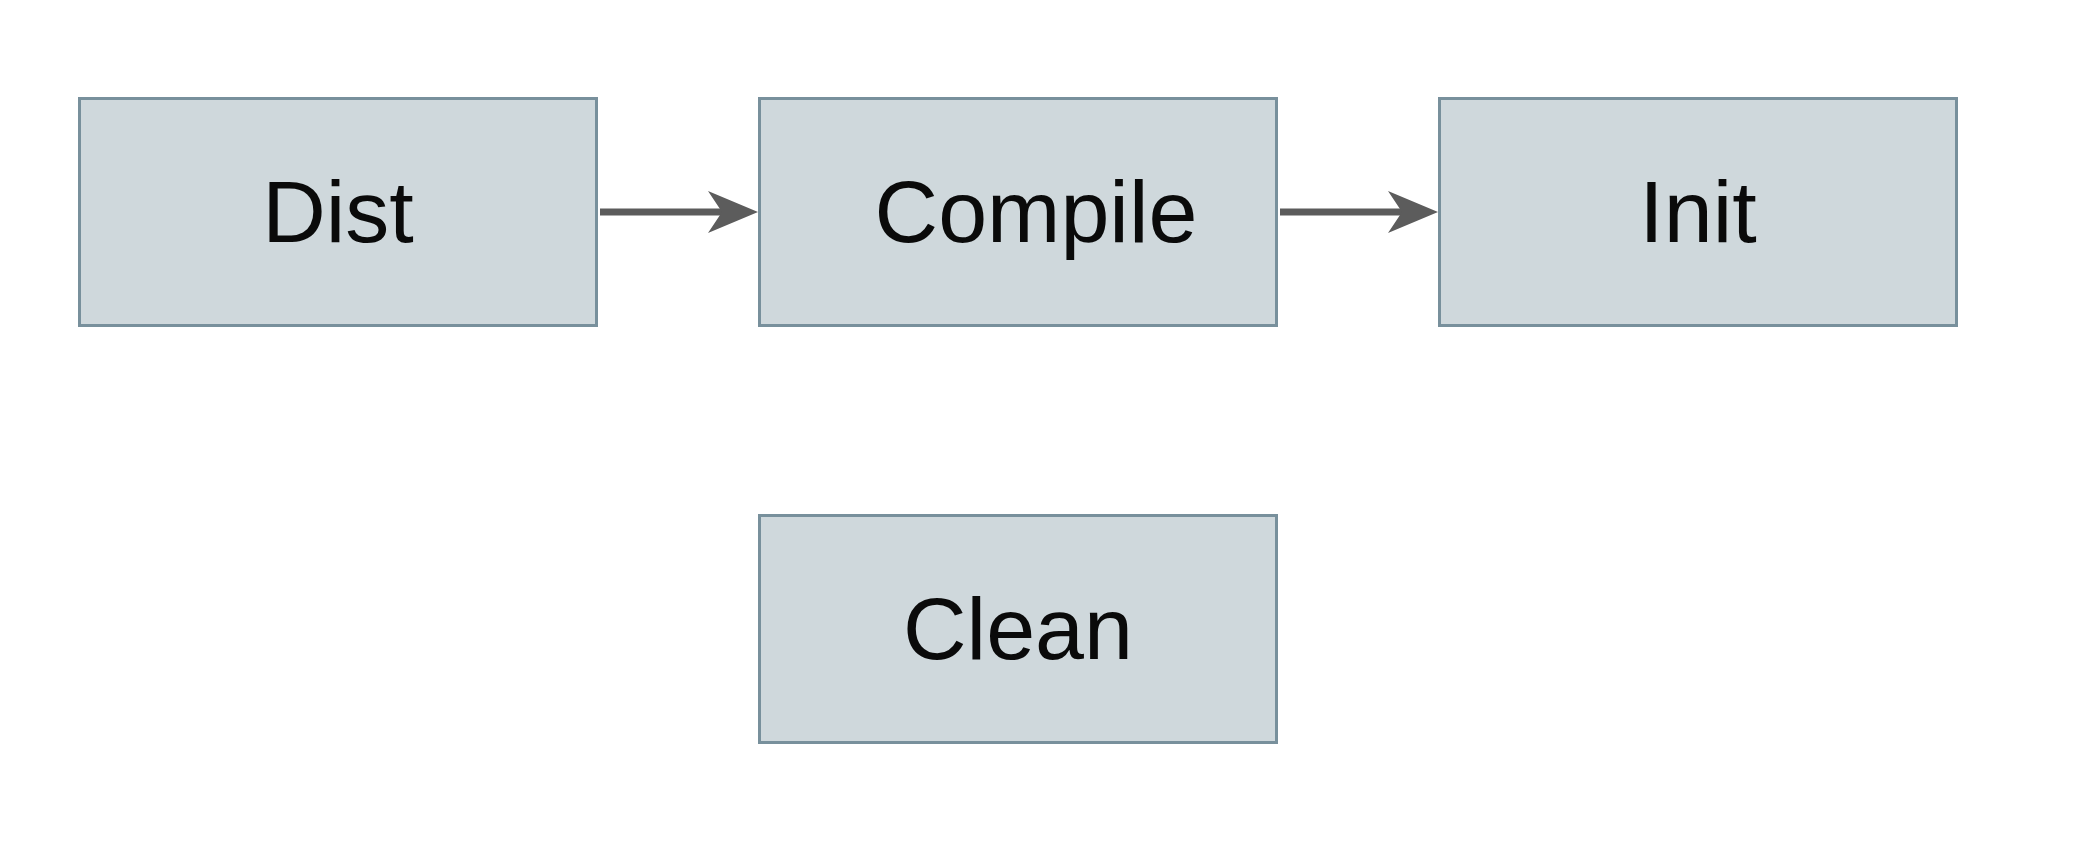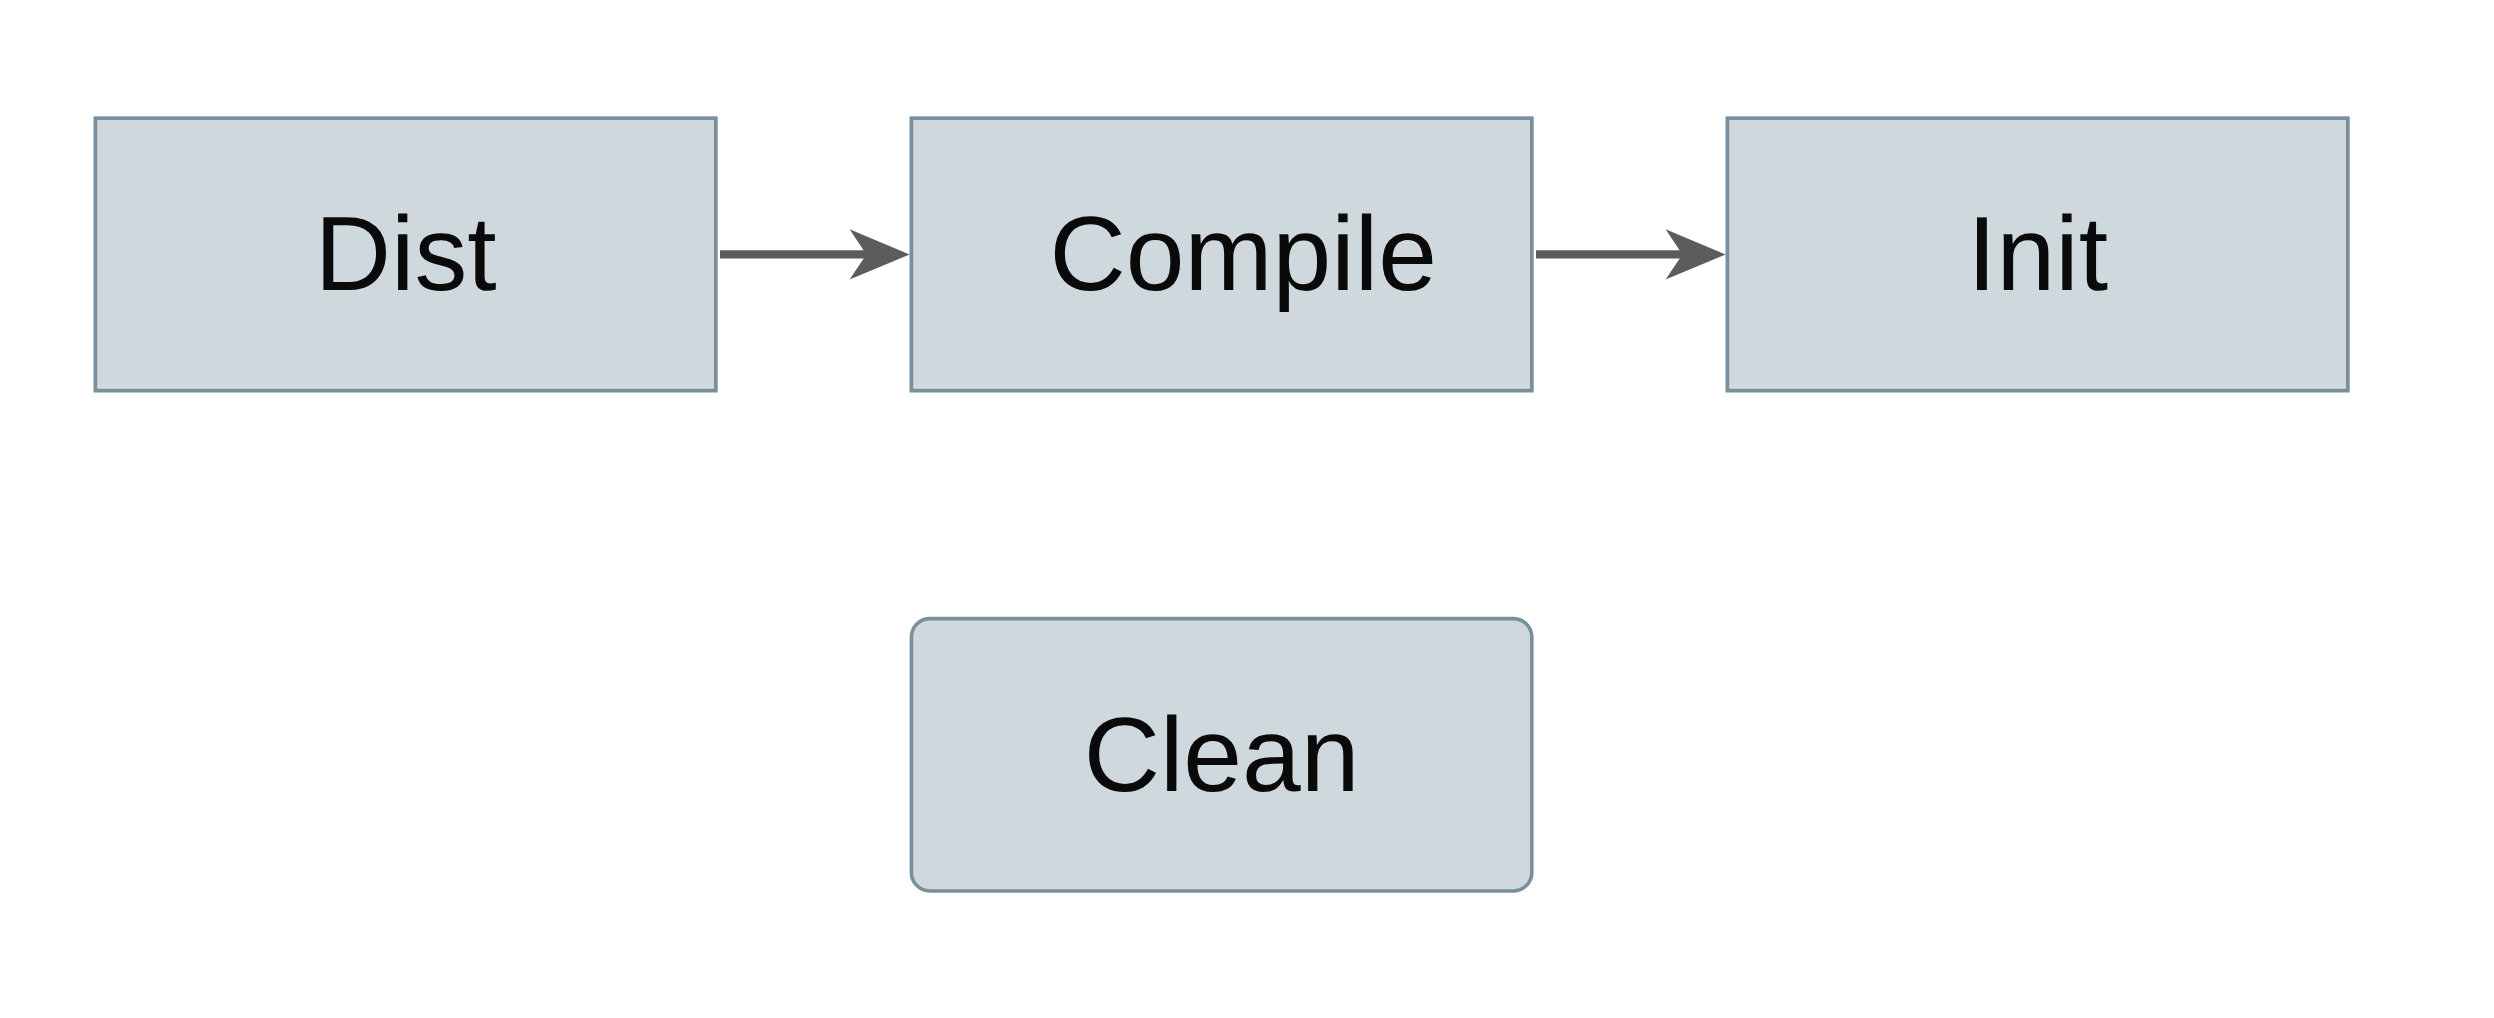--- a/index.html
+++ b/index.html
@@ -35,21 +35,21 @@
   }
   .node-label{
     font-size:88px;
     line-height:1;
     color:var(--text);
     white-space:nowrap;
   }
   #node-dist   {left:78px;  top:97px;}
   #node-compile{left:758px; top:97px;padding-left:36px;}
   #node-init   {left:1438px;top:97px;}
-  #node-clean  {left:758px; top:514px;border-radius:17px;}
+  #node-clean  {left:758px; top:514px;}
   svg.arrows{
     position:absolute;
     left:0; top:0;
     width:2078px;
     height:848px;
     pointer-events:none;
   }
   .arrow-line{
     stroke:var(--arrow);
     stroke-width:7;

